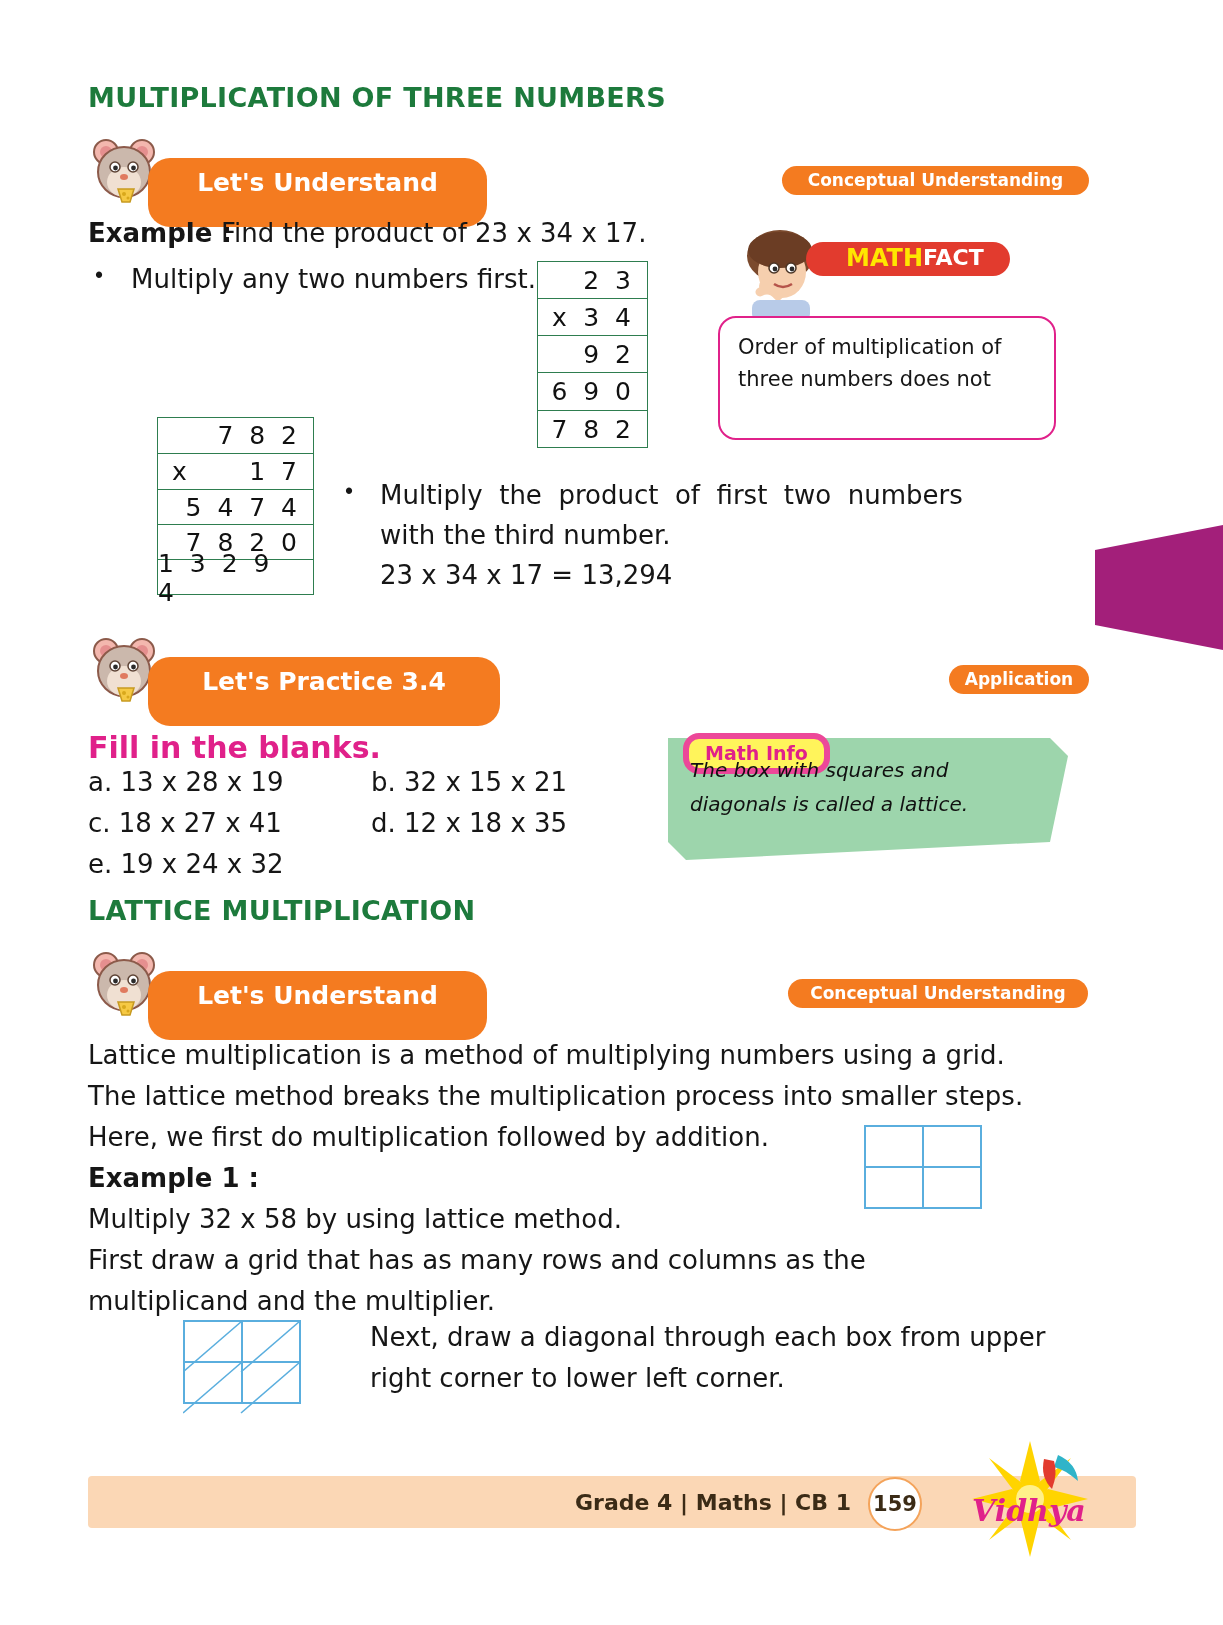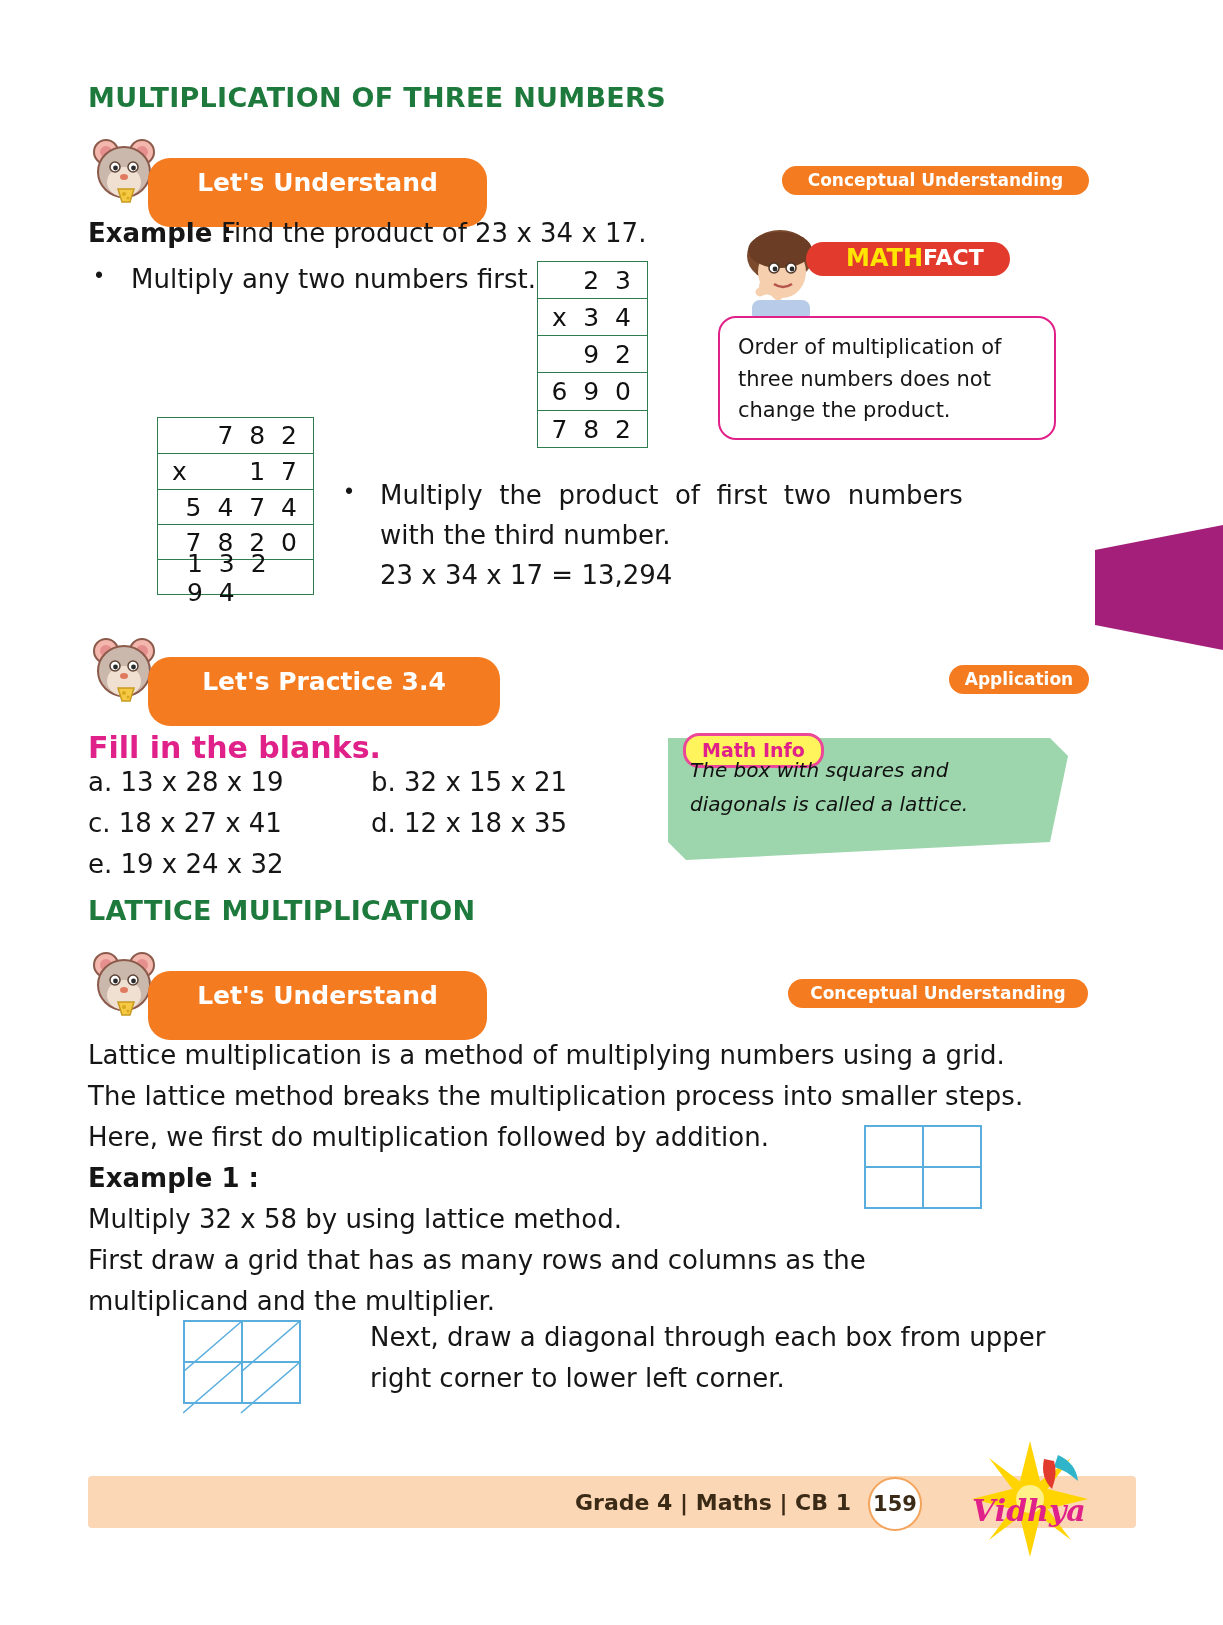--- a/index.html
+++ b/index.html
@@ -133,21 +133,21 @@
   .mathfact-badge .l2 {
     color: #ffffff;
     font-weight: bold;
     font-size: 22px;
     line-height: 1.05;
     font-family: "DejaVu Sans", sans-serif;
   }
   .mathinfo-badge {
     position: absolute;
     background: #fff45b;
-    border: 3px solid #ec4899;
+    border: 6px solid #ec4899;
     border-radius: 16px;
     color: #e0218a;
     font-weight: bold;
     font-size: 19px;
     padding: 3px 16px 4px 16px;
     font-family: "DejaVu Sans", sans-serif;
   }
 
   
   .pinkhead {
@@ -280,32 +280,31 @@
     <circle cx="36" cy="64" r="7" fill="#f6cfae"></circle>
     <rect x="22" y="78" width="58" height="22" rx="8" fill="#b8cbe8"></rect>
   </svg>
   <div class="mathfact-badge" style="left:806px; top:242px;">
     <span class="l1">MATH</span>
     <span class="l2">FACT</span>
   </div>
   <div class="mathfact-box" style="left:718px; top:316px; width:338px; height:124px;">
     <div>Order of multiplication of</div>
     <div>three numbers does not</div>
-    <div>change the product.</div>
   </div>
 
   <div class="calcbox" style="left:157px; top:417px; width:157px; height:178px;">
     <div class="calcrow" style="height:36px;">7 8 2</div>
     <div class="calcrow" style="height:36px; position:relative;">
       <span class="op">x</span>
       <span>1 7</span>
     </div>
     <div class="calcrow" style="height:35px;">5 4 7 4</div>
     <div class="calcrow" style="height:35px;">7 8 2 0</div>
-    <div class="calcrow" style="height:36px;margin-left:29px;">1 3 2 9 4</div>
+    <div class="calcrow" style="height:36px;">1 3 2 9 4</div>
   </div>
 
   <div class="bullet" style="left:345px; top:478px;">•</div>
   <div class="txt" style="left:380px; top:478px;">Multiply  the  product  of  first  two  numbers</div>
   <div class="txt" style="left:380px; top:518px;">with the third number.</div>
   <div class="txt" style="left:380px; top:558px;">23 x 34 x 17 = 13,294</div>
 
   <svg class="mouse" style="left:88px; top:631px;" viewBox="0 0 74 74">
     <ellipse cx="18" cy="20" rx="12" ry="12" fill="#f3b7ae" stroke="#8c5a4a" stroke-width="2"></ellipse>
     <ellipse cx="54" cy="20" rx="12" ry="12" fill="#f3b7ae" stroke="#8c5a4a" stroke-width="2"></ellipse>

